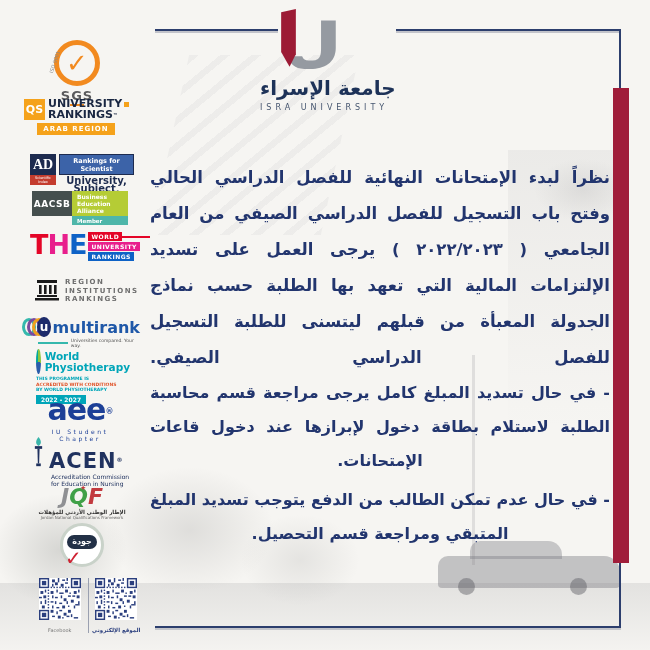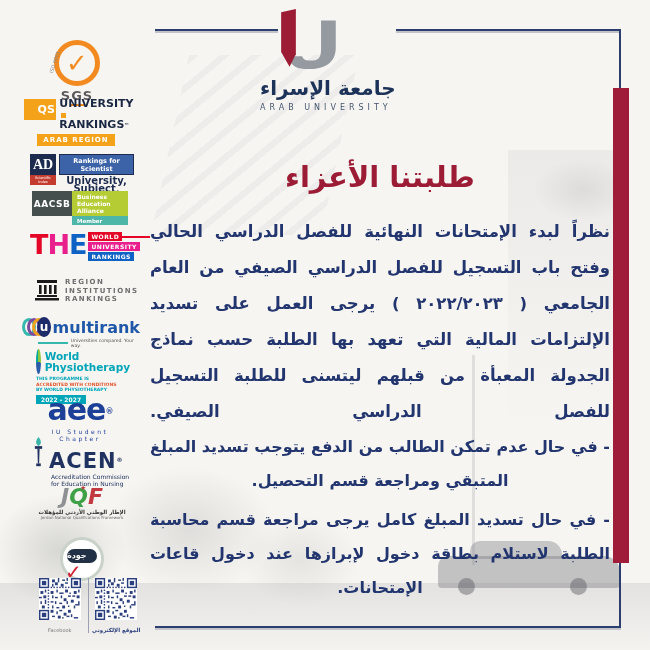--- a/index.html
+++ b/index.html
@@ -45,21 +45,21 @@
   .sb .lg{position:absolute;}
   .lg-sgs{top:40px;left:12px;width:86px;text-align:center;}
   .sgs-ring{width:36px;height:36px;border:5px solid #f28a1f;border-radius:50%;margin:0 auto;position:relative;}
   .sgs-check{position:absolute;left:0;right:0;top:1px;color:#f28a1f;font-weight:900;font-size:26px;line-height:34px;}
   .sgs-iso{position:absolute;left:-16px;top:14px;font-size:5px;color:#8a8a8a;transform:rotate(-72deg);}
   .sgs-name{font-size:13px;font-weight:bold;color:#5a5a5c;letter-spacing:1px;margin-top:2px;}
   .sgs-name::after{content:"";display:block;width:14px;height:2px;background:#f28a1f;margin:1px auto 0;}
   .lg-qs{top:99px;left:2px;width:114px;}
   .qs-row{display:flex;align-items:flex-start;gap:3px;}
   .qs-box{width:21px;height:21px;background:#f5a21b;color:#fff;font-weight:bold;font-size:11px;
-    display:flex;align-items:center;justify-content:center;padding-left:12px;}
+    display:flex;align-items:center;justify-content:center;}
   .qs-title{font-size:11px;font-weight:900;color:#1a2742;line-height:10.5px;}
   .qs-sq{display:inline-block;width:5px;height:5px;background:#f5a21b;margin-left:2px;}
   .qs-tm{font-size:5px;vertical-align:top;color:#1a2742;}
   .qs-bar{margin:3px 0 0 13px;width:78px;background:#f5a21b;color:#fff;font-size:7px;font-weight:bold;
     text-align:center;padding:2px 0;letter-spacing:1px;}
   .lg-ad{top:154px;left:8px;width:104px;display:flex;gap:3px;}
   .ad-box{width:26px;}
   .ad-ad{height:21px;background:#1d2b4f;color:#fff;font-family:"Liberation Serif",serif;font-size:14px;
     font-weight:bold;display:flex;align-items:center;justify-content:center;}
   .ad-si{background:#c43c2e;color:#fff;font-size:3.5px;text-align:center;padding:1px 0;}
@@ -113,21 +113,21 @@
   .acen-row{display:flex;align-items:flex-end;gap:4px;}
   .acen-name{font-size:21px;font-weight:900;color:#20325f;letter-spacing:1px;line-height:22px;}
   .acen-reg{font-size:6px;vertical-align:super;}
   .acen-sub{margin-left:19px;font-size:6px;color:#20325f;line-height:7px;margin-top:1px;}
   .lg-jqf{top:486px;left:14px;width:92px;text-align:center;position:relative;}
   .jqf-name{font-size:22px;font-weight:900;font-style:italic;line-height:22px;}
   .jqf-j{color:#8f9093;} .jqf-q{color:#3fa047;} .jqf-f{color:#c23a3f;}
   .jqf-star{position:absolute;top:-2px;left:44px;font-size:7px;color:#c23a3f;}
   .jqf-ar{font-size:5.5px;font-weight:bold;color:#333;margin-top:1px;}
   .jqf-en{font-size:4px;color:#666;}
-  .lg-jawda{top:537px;left:28px;width:64px;text-align:left;}
+  .lg-jawda{top:523px;left:28px;width:64px;text-align:center;}
   .jawda-circle{width:38px;height:38px;margin:0 auto;border-radius:50%;border:3px solid #c9d2c9;
     background:#fff;position:relative;}
   .jawda-pill{position:absolute;left:4px;right:4px;top:9px;height:14px;background:#223046;border-radius:7px;
     color:#fff;font-size:8px;font-weight:bold;line-height:14px;}
   .jawda-check{position:absolute;left:2px;bottom:-6px;color:#cf2233;font-size:20px;font-weight:900;}
   .lg-qr{top:578px;left:10px;width:112px;display:flex;}
   .qr-col{width:56px;text-align:center;}
   .qr-col.first{border-right:1px solid #9aa0b0;}
   .qr-img{color:#2b3f7e;}
   .qr-label-en{margin-top:3px;font-size:5px;color:#777;}
@@ -251,21 +251,21 @@
   <div class="b-line"></div>
 
   <div class="brand">
     <span>
       <svg viewBox="0 0 74 60" width="78" height="63" aria-hidden="true">
         <path fill="#959aa1" d="M58,12 h14 v26 c0,14 -11,20 -24,20 h-6 c-9,0 -14,-5 -15,-12 h13 c1,3 3,4 6,4 h4 c8,0 8,-7 8,-12 z"></path>
         <path fill="#9c1b35" d="M20,4 L34,1 L34,44 L28,56 L20,42 Z"></path>
       </svg>
     </span>
     <div class="brand-ar">جامعة الإسراء</div>
-    <div class="brand-en">ARAB UNIVERSITY</div>
+    <div class="brand-en">ISRA UNIVERSITY</div>
   </div>
 
   <div class="sb">
 
     <div class="lg lg-sgs">
       <div class="sgs-ring">
         <span class="sgs-check">✓</span>
         <span class="sgs-iso">ISO 9001</span>
       </div>
       <div class="sgs-name">SGS</div>
@@ -426,19 +426,18 @@
               <use href="#qr-sym"></use>
             </svg>
         </span>
         <div class="qr-label-ar">الموقع الإلكتروني</div>
       </div>
     </div>
 
   </div>
 
   <div class="content">
-    <h1 class="title">طلبتنا الأعزاء</h1>
     <p class="para">نظراً لبدء الإمتحانات النهائية للفصل الدراسي الحالي وفتح باب التسجيل للفصل الدراسي الصيفي من العام الجامعي ( ٢٠٢٢/٢٠٢٣ ) يرجى العمل على تسديد الإلتزامات المالية التي تعهد بها الطلبة حسب نماذج الجدولة المعبأة من قبلهم ليتسنى للطلبة التسجيل للفصل الدراسي الصيفي.</p>
+    <p class="bullet">- في حال تسديد المبلغ كامل يرجى مراجعة قسم محاسبة الطلبة لاستلام بطاقة دخول لإبرازها عند دخول قاعات الإمتحانات.</p>
     <p class="bullet">- في حال عدم تمكن الطالب من الدفع يتوجب تسديد المبلغ المتبقي ومراجعة قسم التحصيل.</p>
-    <p class="bullet">- في حال تسديد المبلغ كامل يرجى مراجعة قسم محاسبة الطلبة لاستلام بطاقة دخول لإبرازها عند دخول قاعات الإمتحانات.</p>
   </div>
 
 </div>
 
 </body></html>

